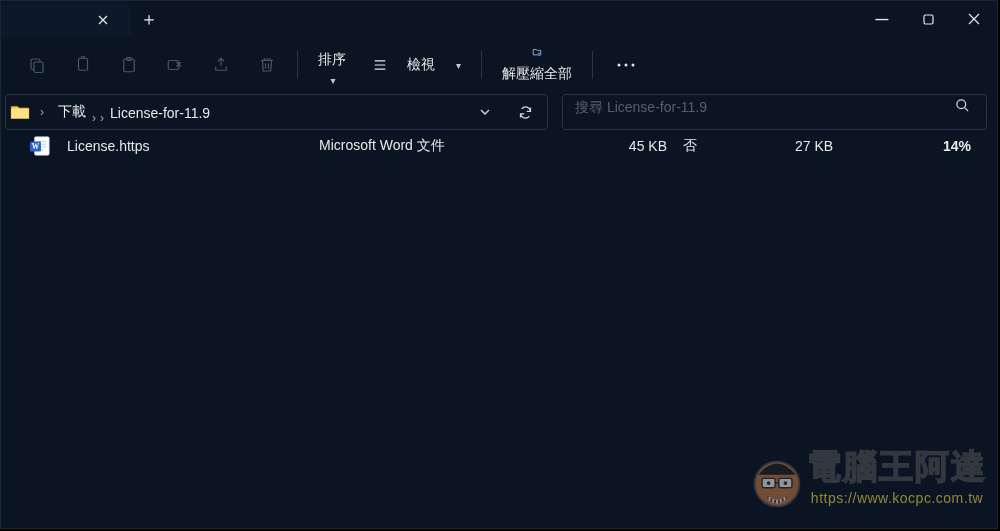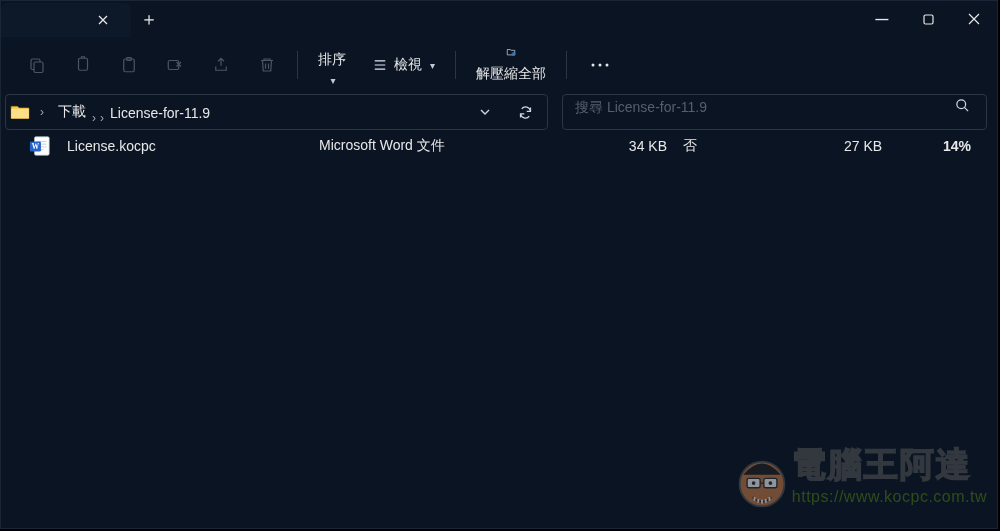--- a/index.html
+++ b/index.html
@@ -88,21 +88,21 @@
       justify-content: center;
       color: #4a5568;
       font-size: 16px;
       padding: 0 6px;
       gap: 6px;
     }
     .tb-btn.enabled { color: #e8e8e8; }
     .tb-label { font-size: 14px; color: #e8e8e8; }
     .tb-divider { width: 1px; height: 28px; background: #2a3545; margin: 0 2px; }
     .tb-sort { display: flex; align-items: center; gap: 6px; padding: 0 8px; flex-direction: column; }
-    .tb-view { display: flex; align-items: center; gap: 6px; padding: 0 8px; }
+    .tb-view { display: flex; align-items: center; gap: 19px; padding: 0 8px; }
     .tb-extract { display: flex; align-items: center; gap: 8px; padding: 0 8px; flex-direction: column; }
     .tb-more { padding: 0 12px; }
     .chev-down { font-size: 10px; color: #c0c8d4; margin-left: 2px;}
     
     .addr-row {
       height: 38px;
       display: flex;
       align-items: center;
       padding: 4px 10px 4px 4px;
       gap: 14px;
@@ -175,40 +175,40 @@
     .file-icon {
       width: 22px;
       height: 22px;
       margin-right: 16px;
       flex-shrink: 0;
     }
     .fc-name { width: 252px; }
     .fc-type { width: 204px; }
     .fc-compressed { width: 160px; text-align:right; padding-right: 16px;}
     .fc-protected { width: 112px; }
-    .fc-size { width: 148px; text-align:center; padding-right: 12px;}
+    .fc-size { width: 148px; text-align:left; padding-right: 12px;}
     .fc-ratio { flex:1;font-weight:bold; }
     
     .watermark {
       position: absolute;
       right: 10px;
       bottom: 22px;
       opacity: 0.55;
       pointer-events: none;
     }
     .wm-text {
       font-size: 34px;
       font-weight: 700;
       letter-spacing: 2px;
       color: #8b5cf6;
       -webkit-text-stroke: 1.5px #555;
     }
     .wm-url {
-      font-size: 16px;
-      color: #4d7c0f;
+      font-size: 14px;
+      color: #fde047;
       letter-spacing: 0.5px;
       text-align:center;
     }
     .wm-face {
       position: absolute;
       left: -58px;
       bottom: -6px;
       width: 56px;
       height: 56px;
     }
@@ -350,23 +350,23 @@
 
 
   <div class="file-list">
     <div class="file-row">
       <svg class="file-icon" viewBox="0 0 24 24">
         <rect x="6" y="2" width="16" height="20" rx="1.5" fill="#ffffff" stroke="#b9c3d0" stroke-width="0.8"></rect>
         <path d="M9 7 h10 M9 10 h10 M9 13 h10 M9 16 h7" stroke="#c3ccd8" stroke-width="1"></path>
         <rect x="1" y="7" width="12" height="11" rx="1.5" fill="#2563c9"></rect>
         <text x="7" y="15.5" text-anchor="middle" fill="#fff" font-size="8" font-weight="700" font-family="Segoe UI">W</text>
       </svg>
-      <div class="fc-name">License.kocpc</div>
+      <div class="fc-name">License.https</div>
       <div class="fc-type">Microsoft Word 文件</div>
-      <div class="fc-compressed">34 KB</div>
+      <div class="fc-compressed">45 KB</div>
       <div class="fc-protected">否</div>
       <div class="fc-size">27 KB</div>
       <div class="fc-ratio">14%</div>
     </div>
   </div>
 
   <div class="watermark">
     <svg class="wm-face" viewBox="0 0 60 60">
       <circle cx="30" cy="30" r="24" fill="#c77b45" stroke="#555" stroke-width="2"></circle>
       <path d="M10 20 q20 -24 40 0" fill="#222"></path>

